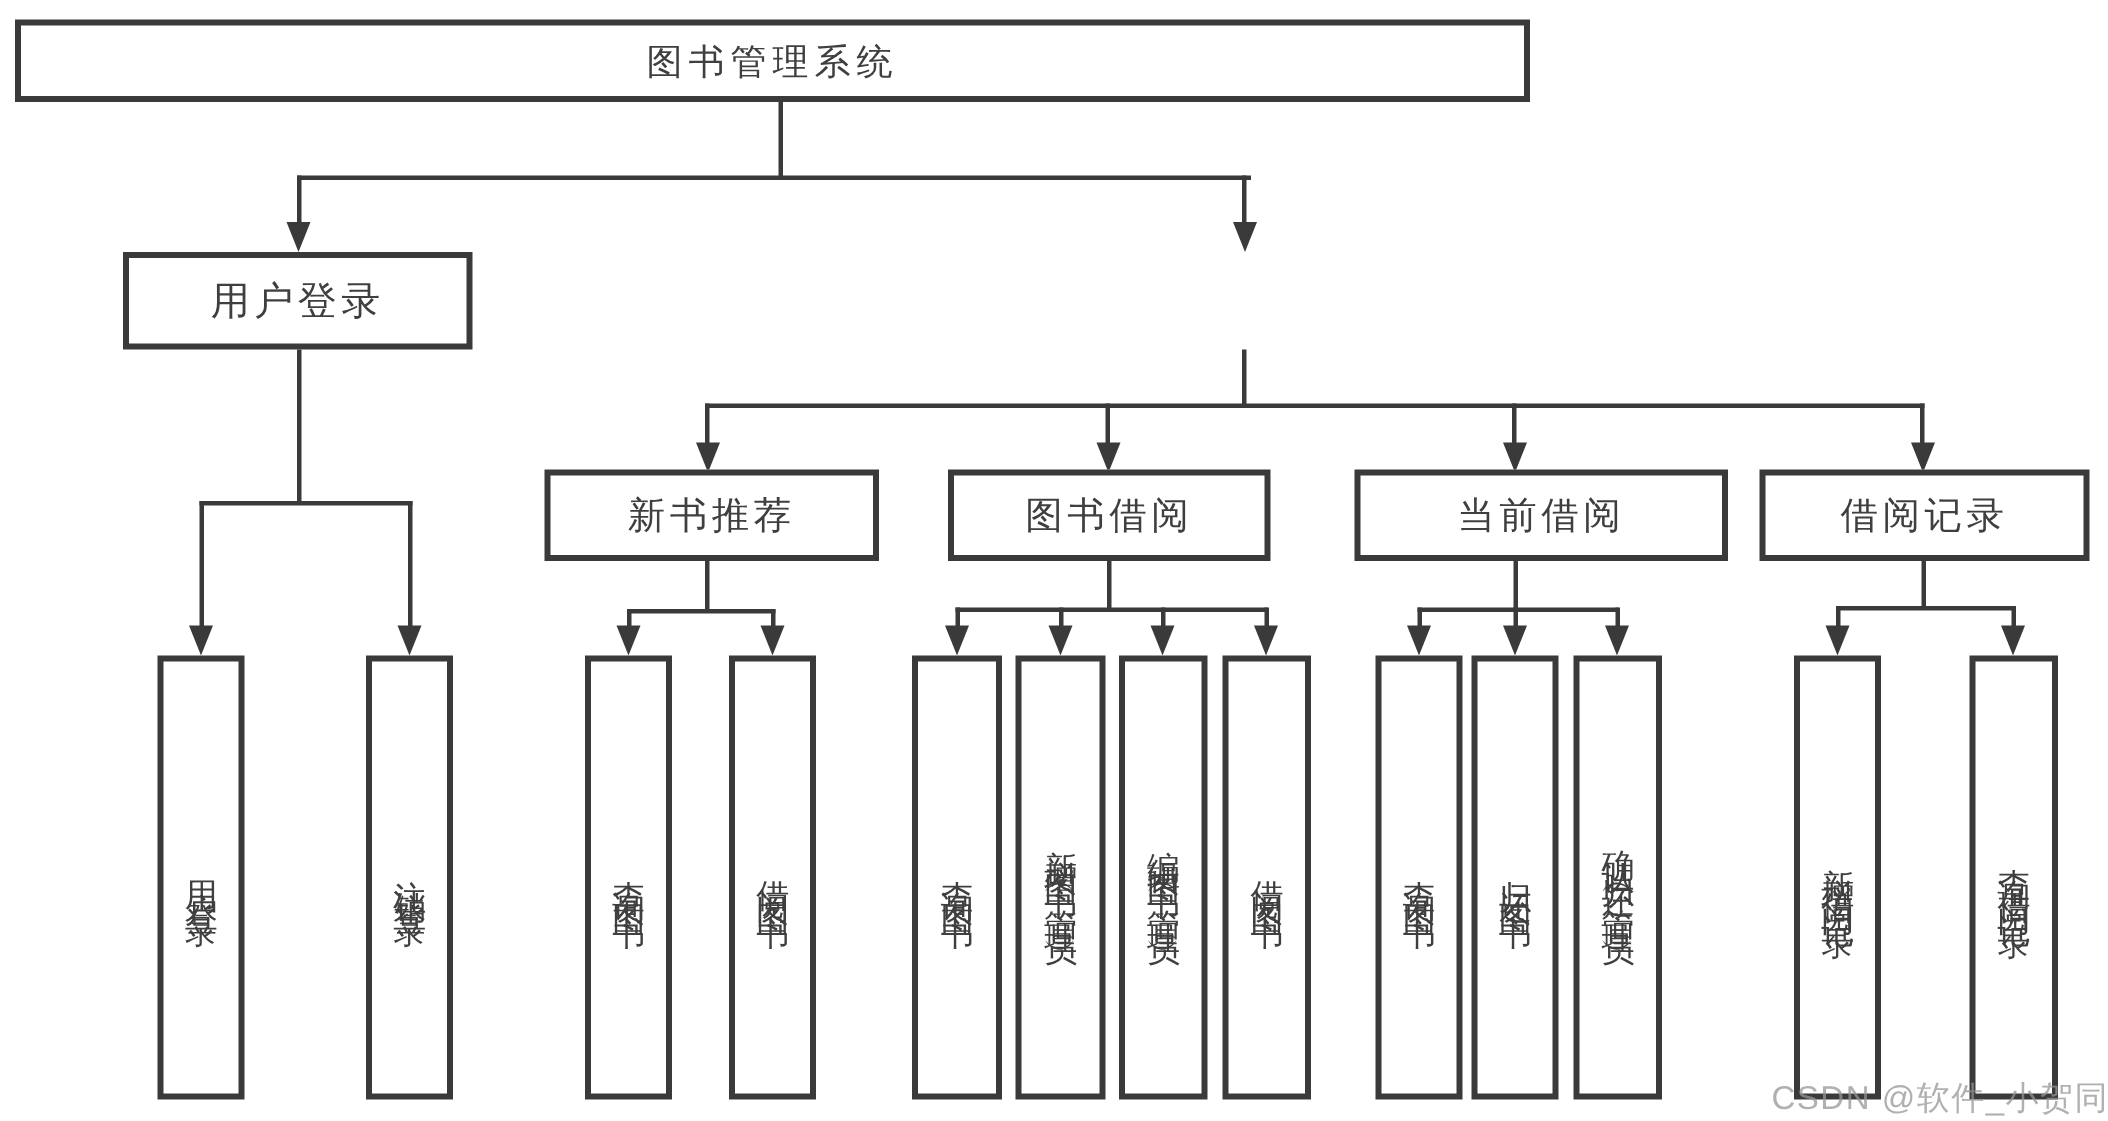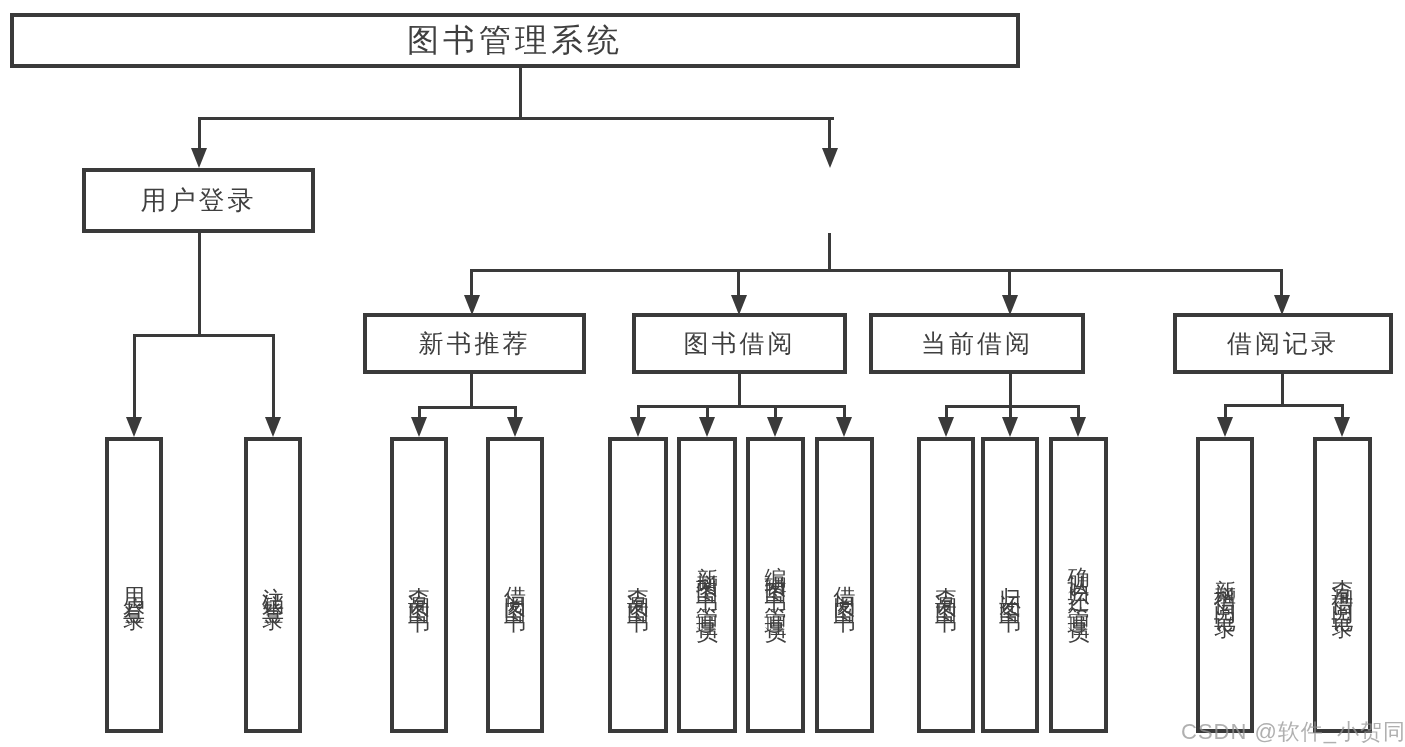--- a/index.html
+++ b/index.html
@@ -7,21 +7,21 @@
     position:relative; width:1405px; height:747px; background:#ffffff;
     font-family:"Liberation Sans","DejaVu Sans",sans-serif; overflow:hidden;
   }
   .box {
     position:absolute; box-sizing:border-box;
     border:4px solid #3a3a3a; background:#ffffff;
     display:flex; align-items:center; justify-content:center;
     color:#3f3f3f;
   }
   .hbox { font-size:25px; letter-spacing:3px; font-weight:500; }
-  .hbox.root { font-size:32px; letter-spacing:4px; }
+  .hbox.root { font-size:24px; letter-spacing:4px; }
   .hbox.l2 { font-size:26px; }
   .vbox {
     writing-mode:vertical-rl; text-orientation:mixed;
     font-size:22px; letter-spacing:8px; line-height:1.1;
     white-space:nowrap; font-weight:500;
   }
   .hl { position:absolute; height:3px; background:#3a3a3a; }
   .vl { position:absolute; width:3px; background:#3a3a3a; }
   .ar {
     position:absolute; width:0; height:0;
@@ -56,21 +56,21 @@
   <div class="ar" style="left:464px;top:295px;"></div>
   <div class="vl" style="left:737px;top:269px;height:28px;"></div>
   <div class="ar" style="left:731px;top:295px;"></div>
   <div class="vl" style="left:1008px;top:269px;height:28px;"></div>
   <div class="ar" style="left:1002px;top:295px;"></div>
   <div class="vl" style="left:1280px;top:269px;height:28px;"></div>
   <div class="ar" style="left:1274px;top:295px;"></div>
 
   <div class="box hbox" style="left:632px;top:313px;width:215px;height:61px;">图书借阅</div>
   <div class="box hbox" style="left:363px;top:313px;width:223px;height:61px;">新书推荐</div>
-  <div class="box hbox" style="left:869px;top:313px;width:216px;height:61px;">当前借阅</div>
+  <div class="box hbox" style="left:903px;top:313px;width:249px;height:61px;">当前借阅</div>
   <div class="box hbox" style="left:1173px;top:313px;width:220px;height:61px;">借阅记录</div>
 
   <div class="vl" style="left:198px;top:233px;height:103px;"></div>
   <div class="hl" style="left:133px;top:334px;width:142px;"></div>
   <div class="vl" style="left:133px;top:334px;height:86px;"></div>
   <div class="ar" style="left:126px;top:417px;"></div>
   <div class="vl" style="left:272px;top:334px;height:86px;"></div>
   <div class="ar" style="left:265px;top:417px;"></div>
 
   <div class="vl" style="left:470px;top:374px;height:34px;"></div>

